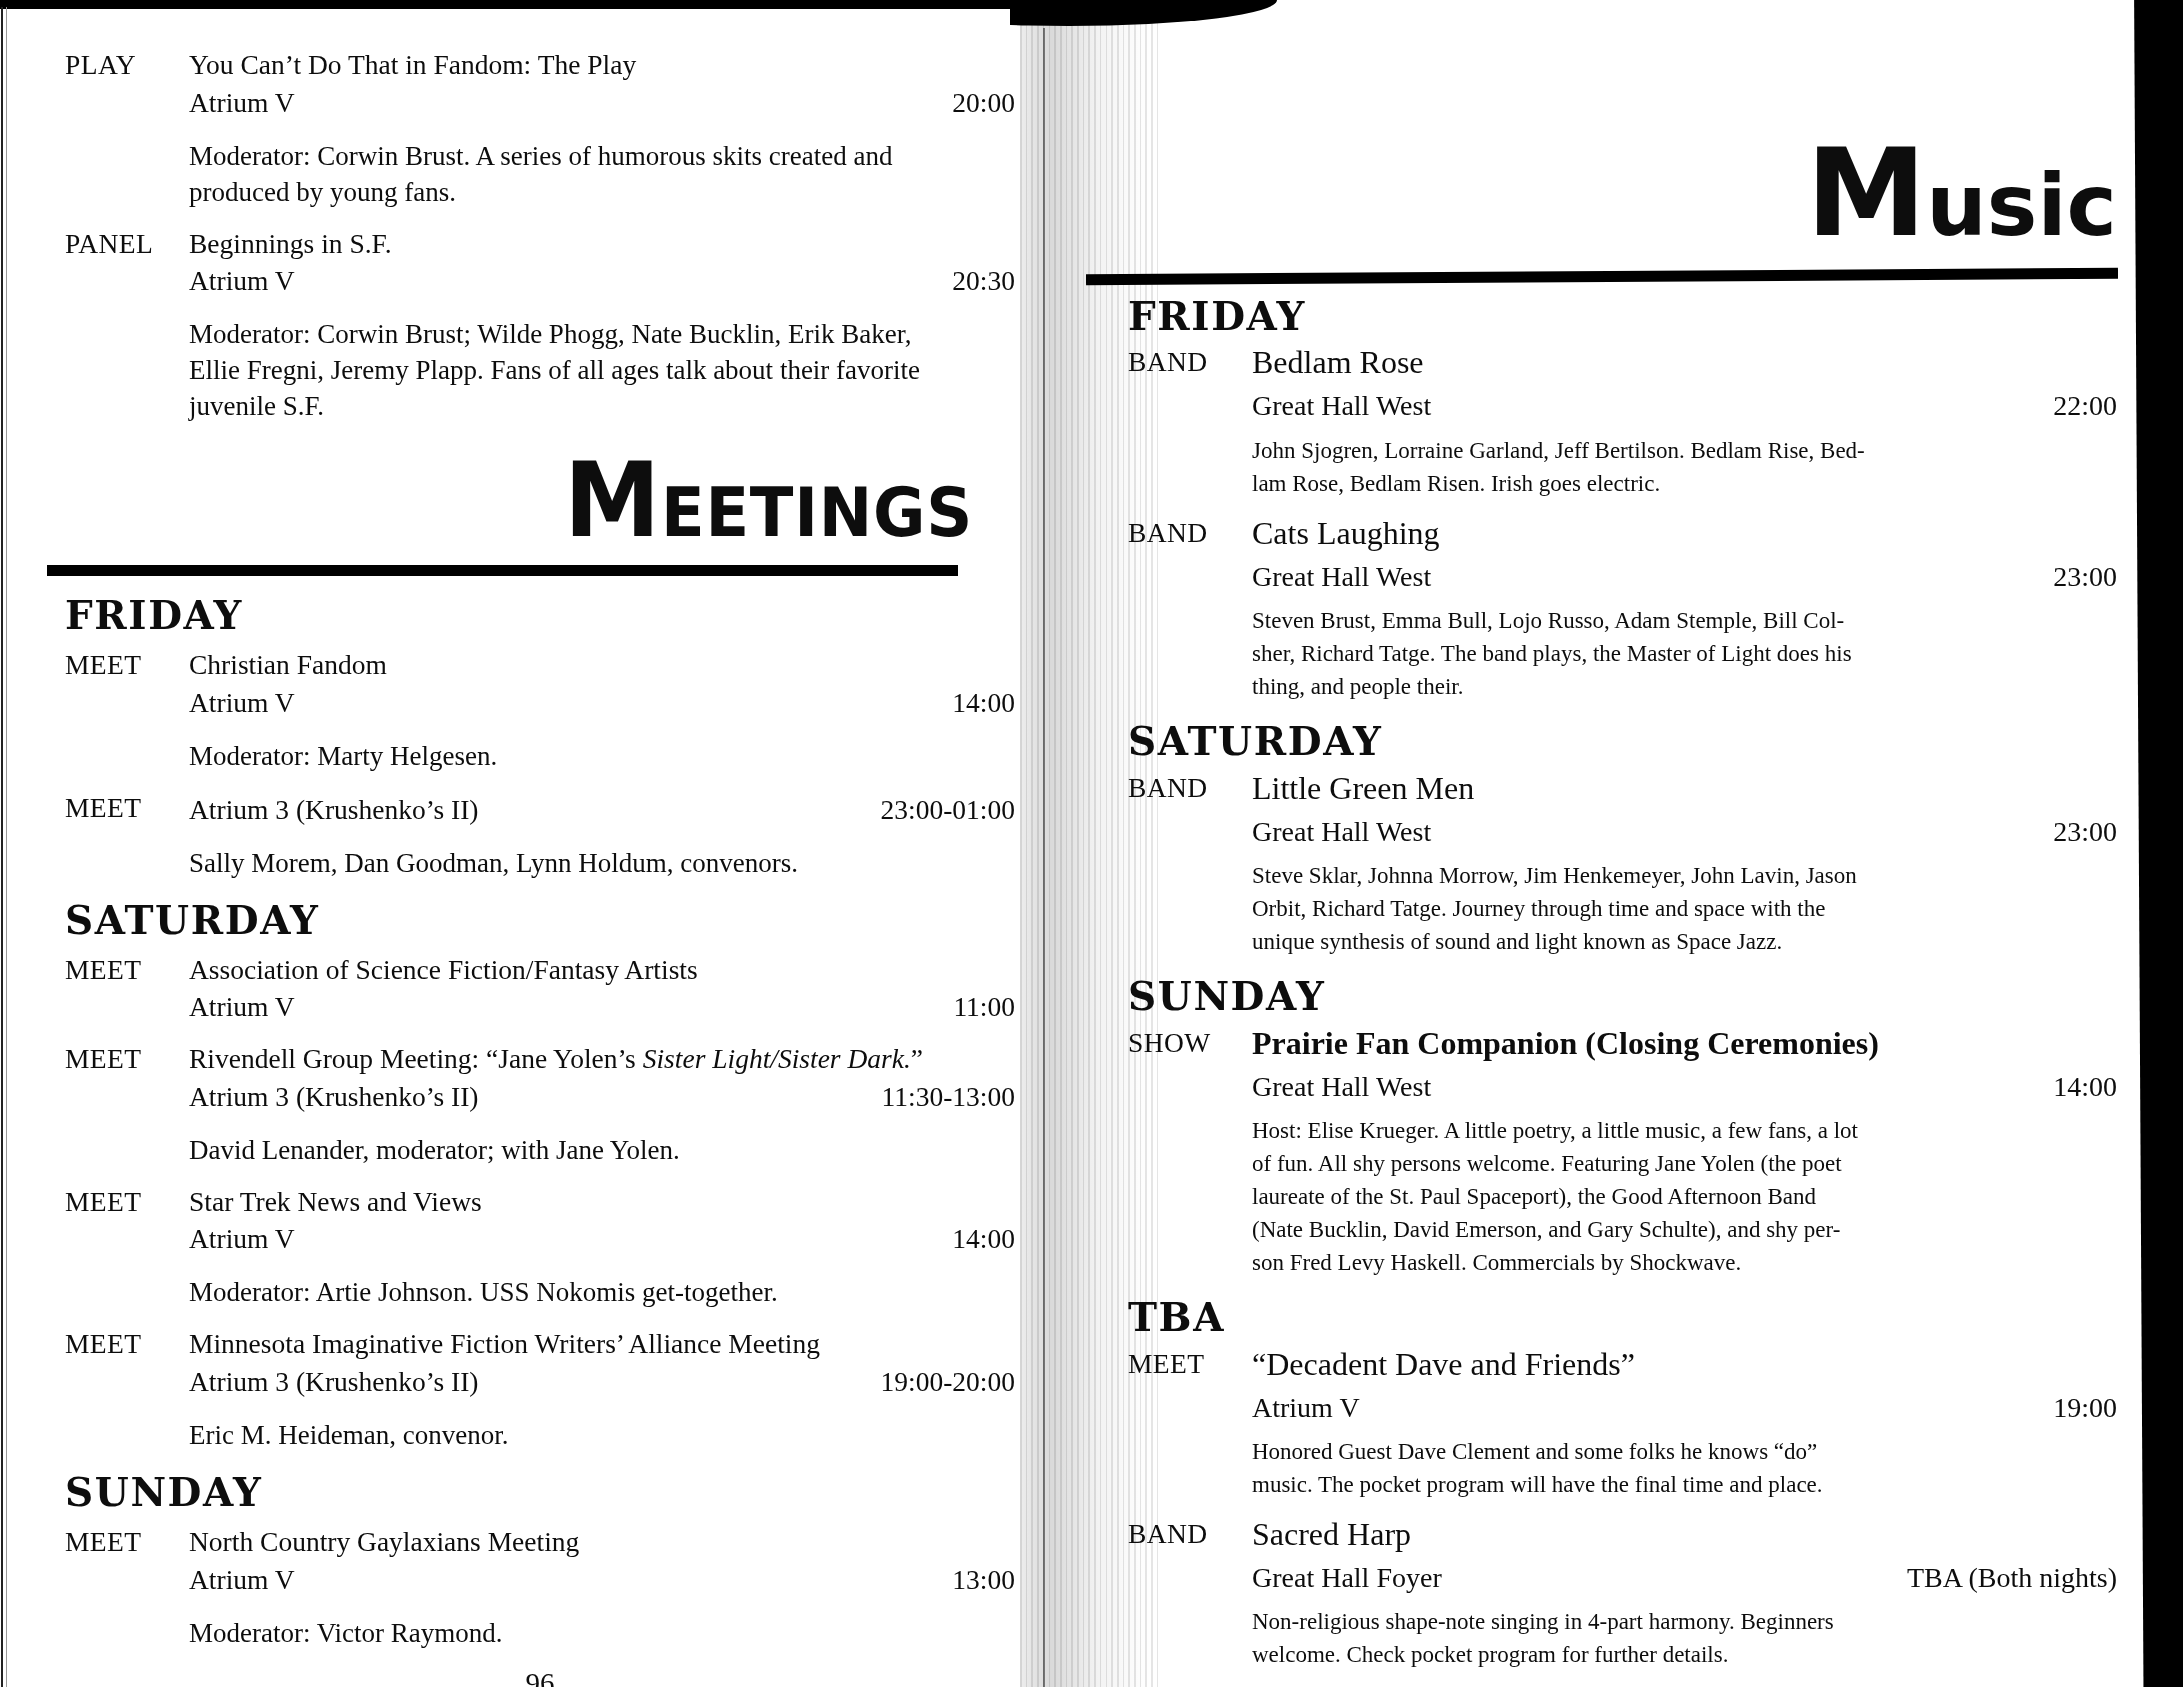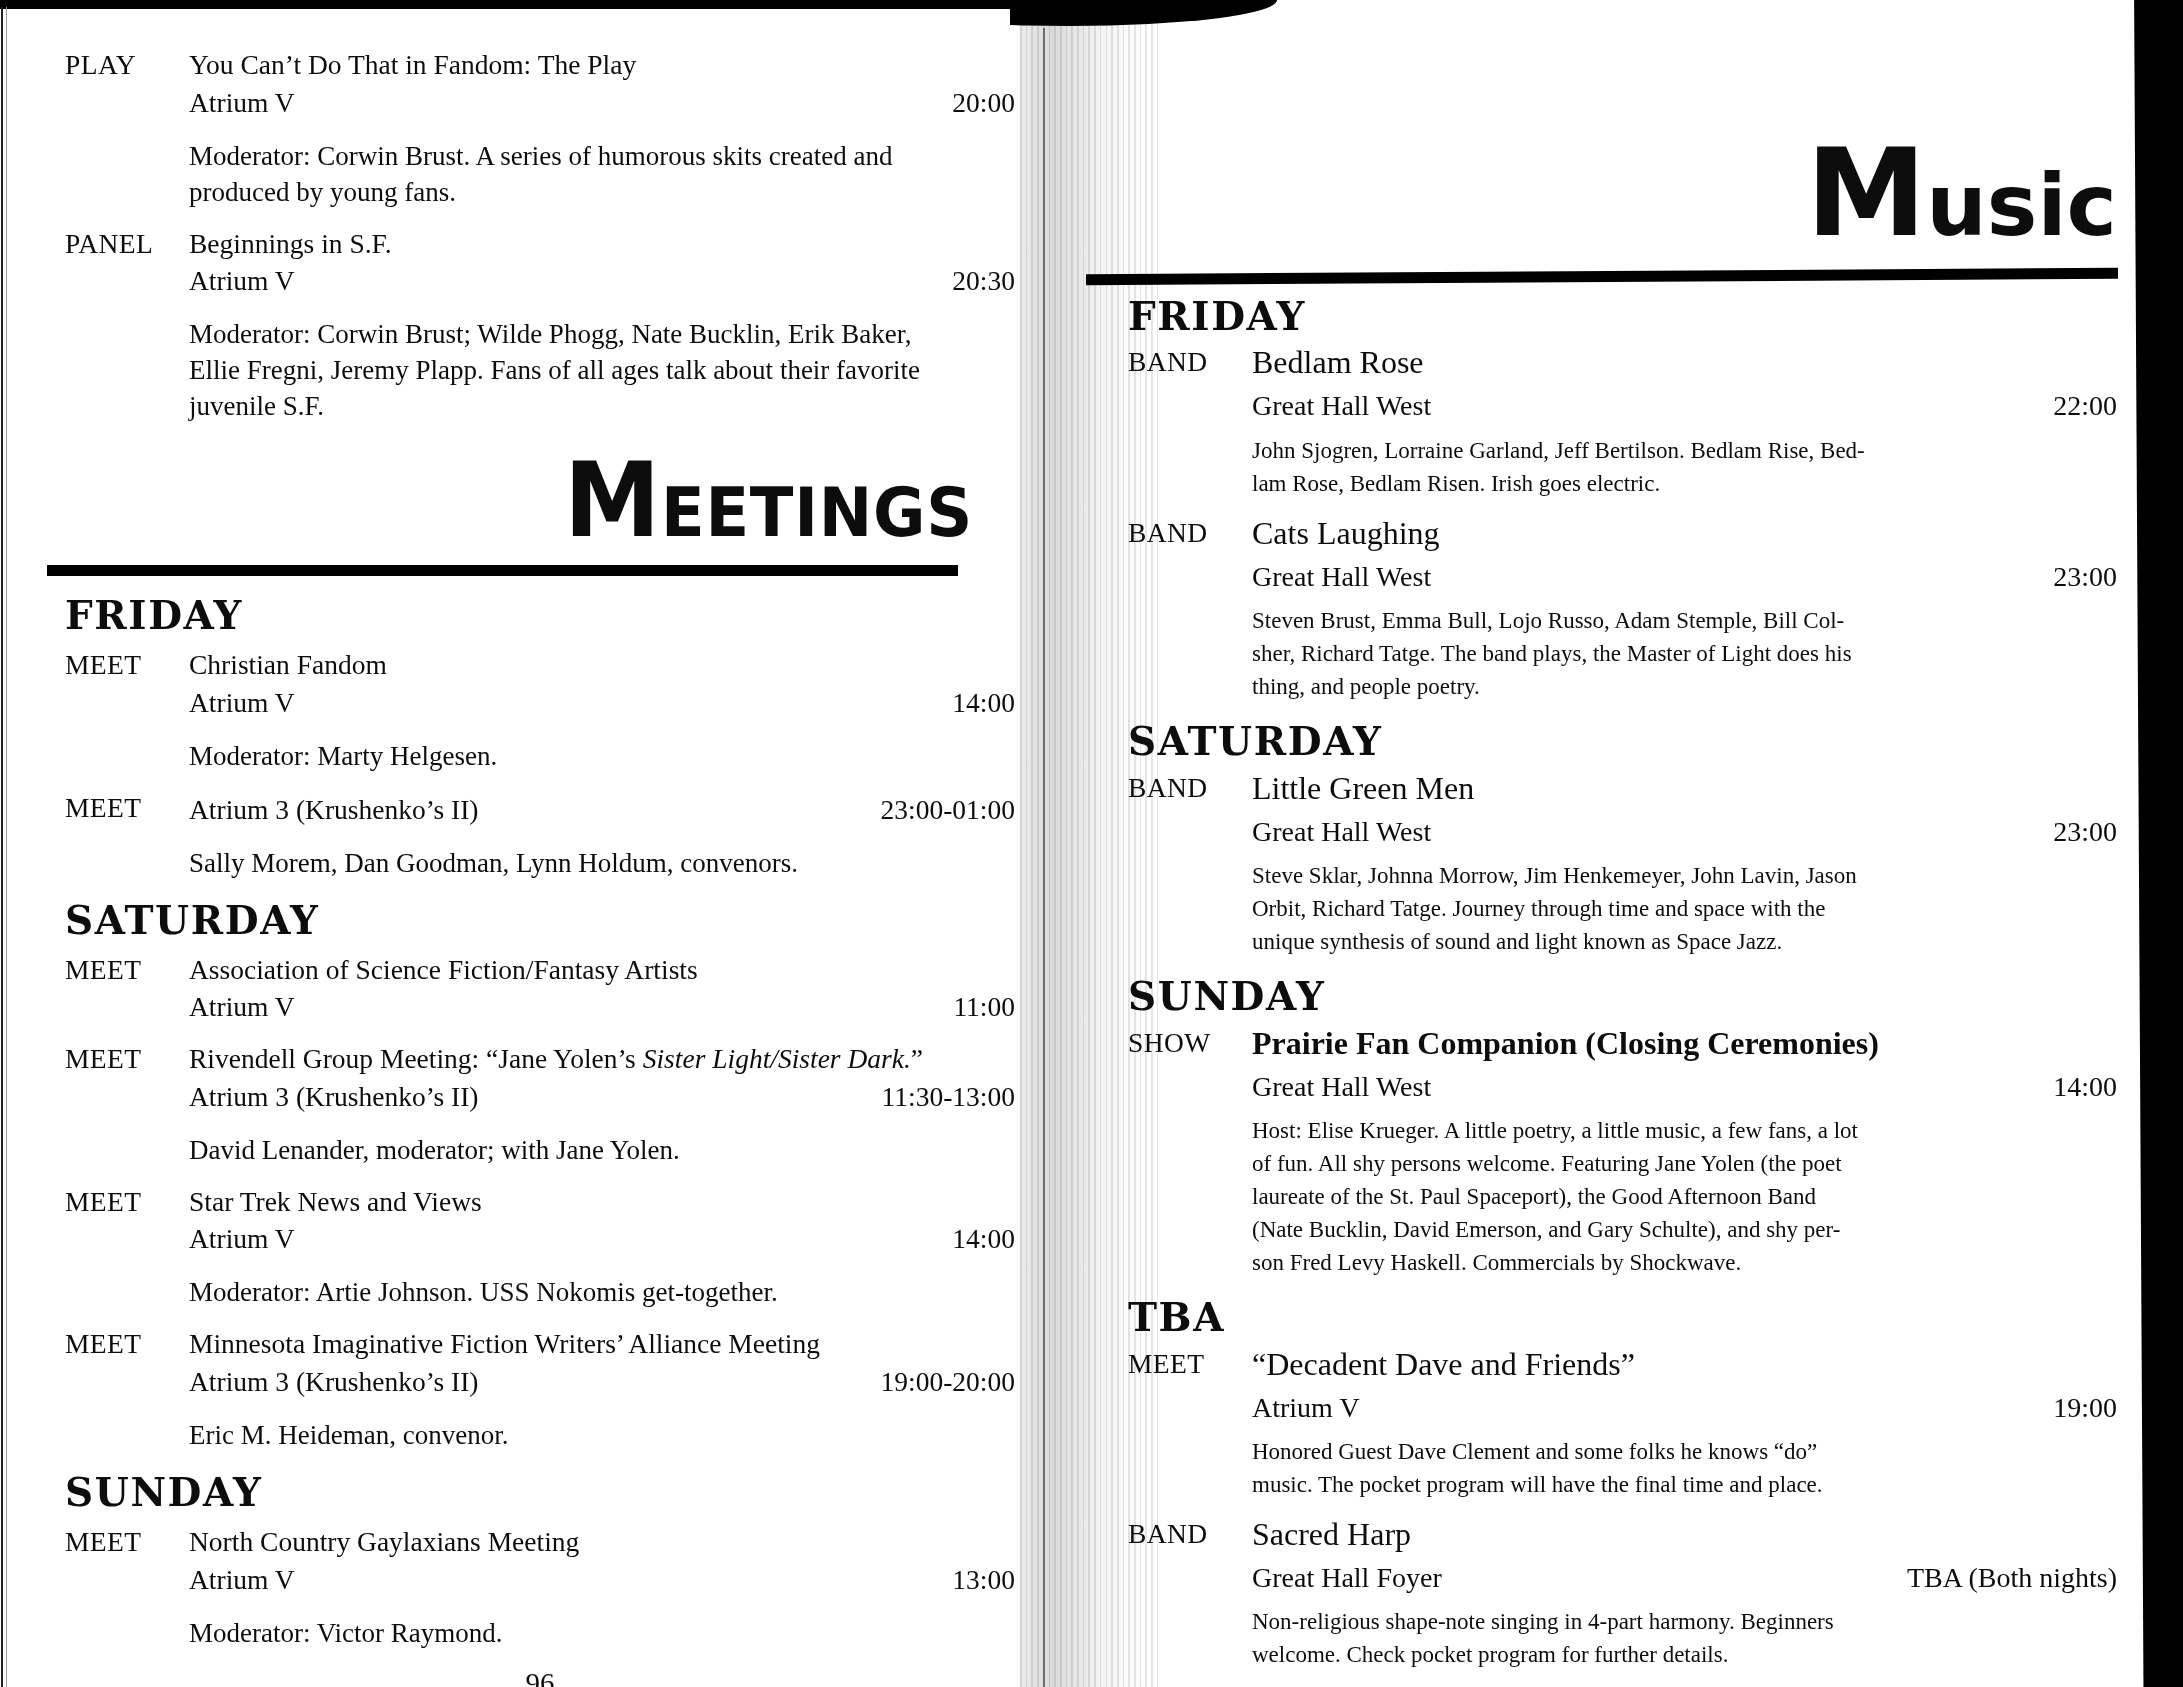--- a/index.html
+++ b/index.html
@@ -237,21 +237,21 @@
     <div class="kw">BAND</div>
     <div class="ebody">
       <div class="trow"><span>Cats Laughing</span></div>
       <div class="lrow">
         <span>Great Hall West</span>
         <span>23:00</span>
       </div>
       <div class="desc">
         <div class="dl">Steven Brust, Emma Bull, Lojo Russo, Adam Stemple, Bill Col-</div>
         <div class="dl">sher, Richard Tatge. The band plays, the Master of Light does his</div>
-        <div class="dl">thing, and people poetry.</div>
+        <div class="dl">thing, and people their.</div>
       </div>
     </div>
   </div>
 
   <div class="dayh">SATURDAY</div>
 
   <div class="entry loose">
     <div class="kw">BAND</div>
     <div class="ebody">
       <div class="trow"><span>Little Green Men</span></div>

